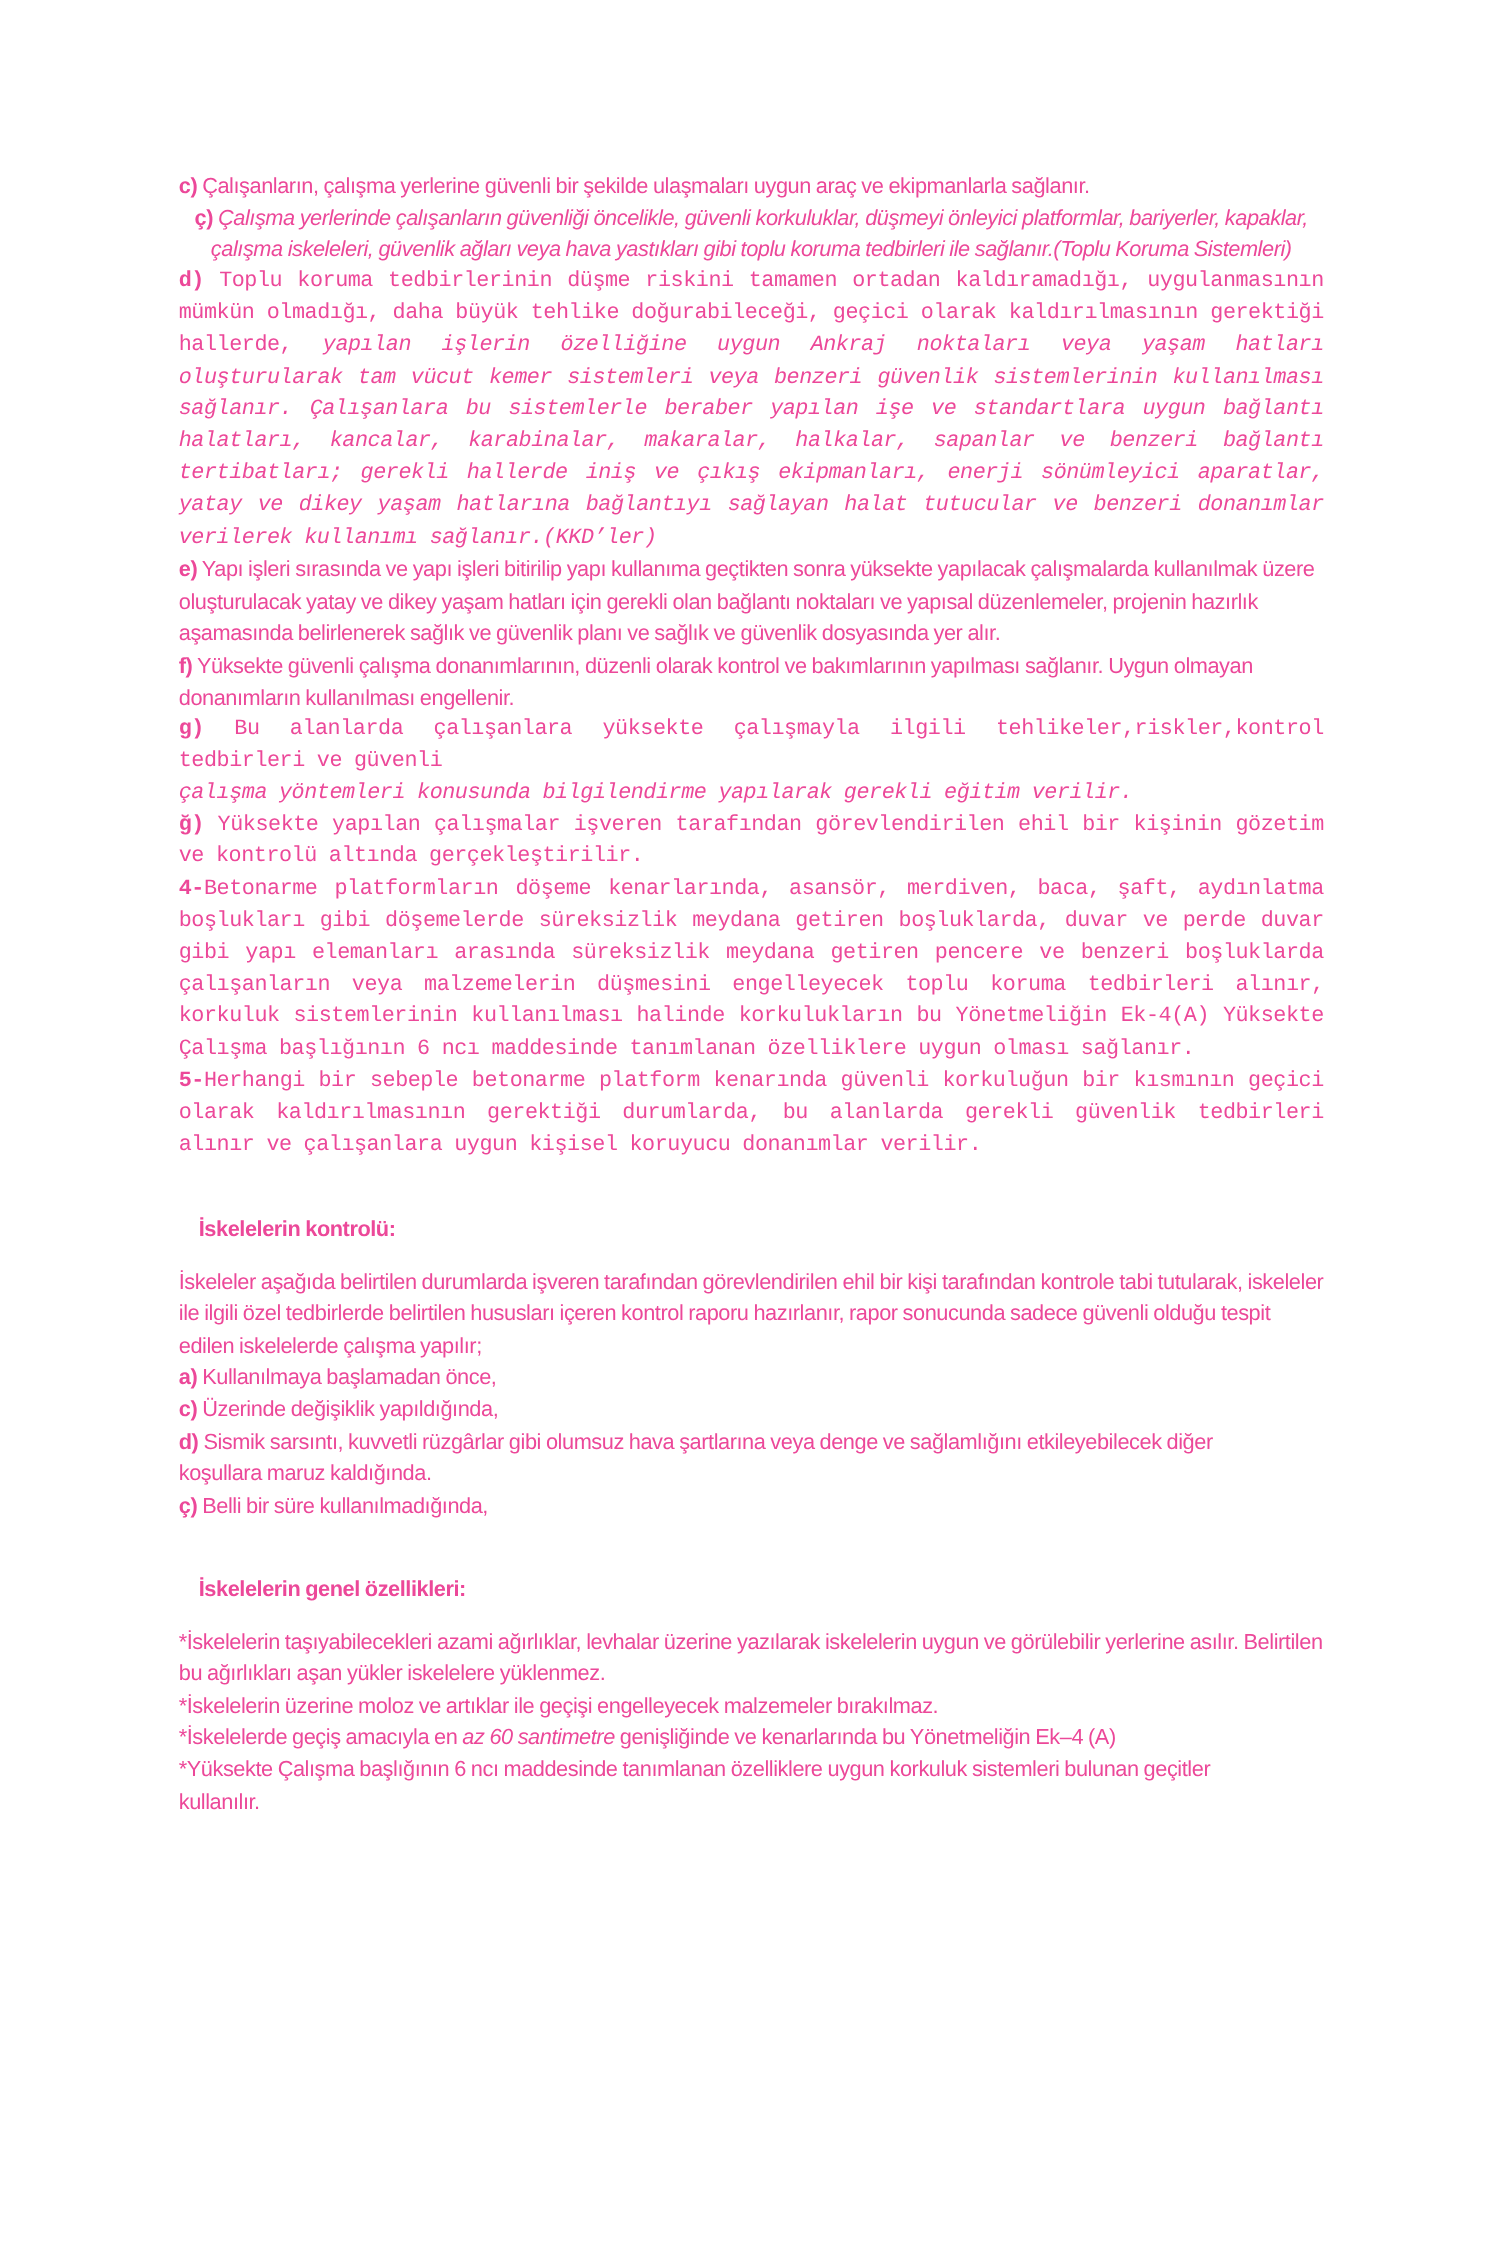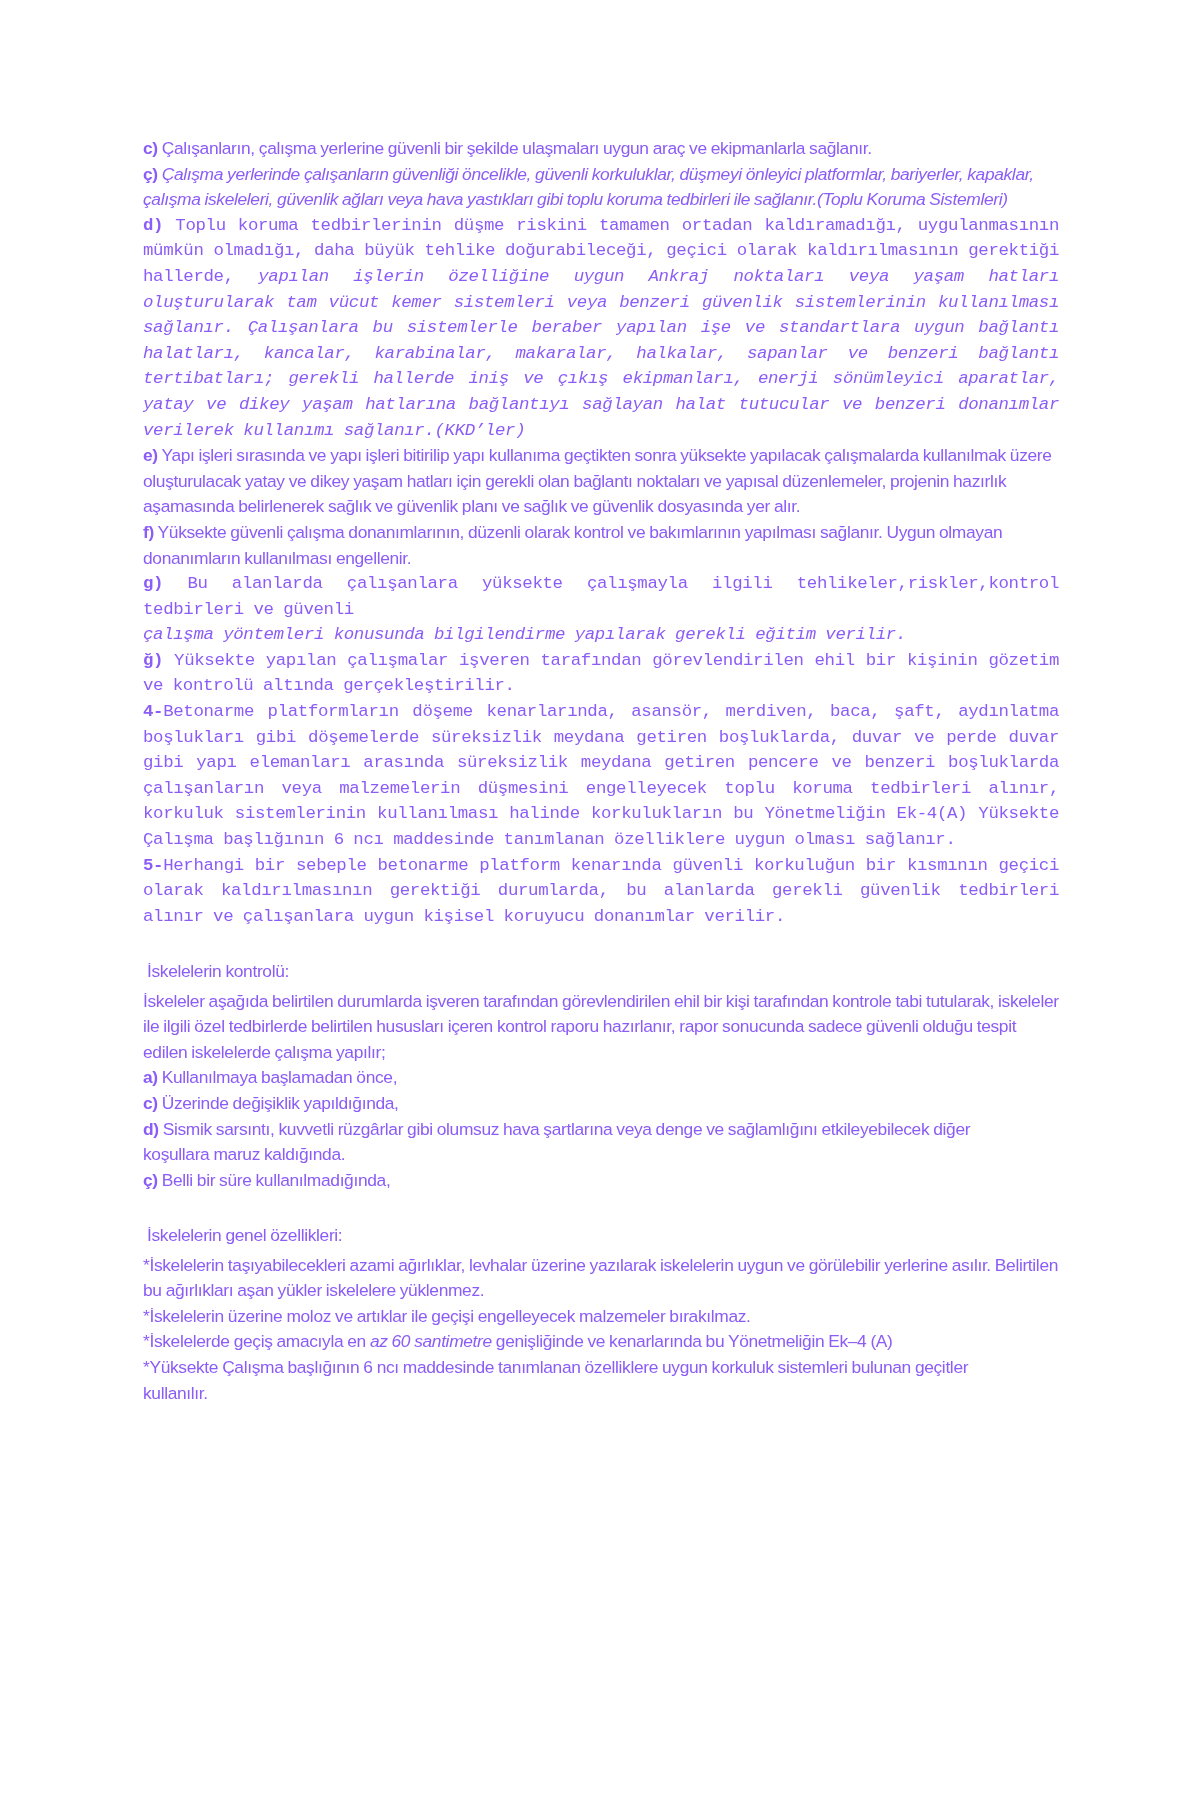--- a/index.html
+++ b/index.html
@@ -5,28 +5,28 @@
   html, body { margin: 0; padding: 0; background: #ffffff; }
   body { width: 1200px; height: 1800px; position: relative; overflow: hidden; }
   .page {
     position: absolute;
     left: 143px;
     top: 136px;
     width: 916px;
     font-family: "Liberation Sans", "DejaVu Sans", sans-serif;
     font-size: 17.4px;
     line-height: 25.6px;
-    color: #8b5cf6;
+    color: #ec4899;
     letter-spacing: -0.35px;
     word-spacing: -0.5px;
   }
   .p { margin: 0; }
   .j { text-align: justify; text-align-last: left; font-family: Liberation Mono, monospace; }
-  .it { font-style: italic; }
-  .heading { font-weight: normal; margin: 4px; }
+  .it { font-style: italic; text-align: center; }
+  .heading { font-weight: bold; margin: 16px; }
   .blank { height: 25.6px; }
   .label { font-weight: bold; }
 </style>
 </head>
 <body>
 
 <div class="page">
 
   <p class="p"><span class="label">c)</span><span> Çalışanların, çalışma yerlerine güvenli bir şekilde ulaşmaları uygun araç ve ekipmanlarla sağlanır.</span></p>
 

